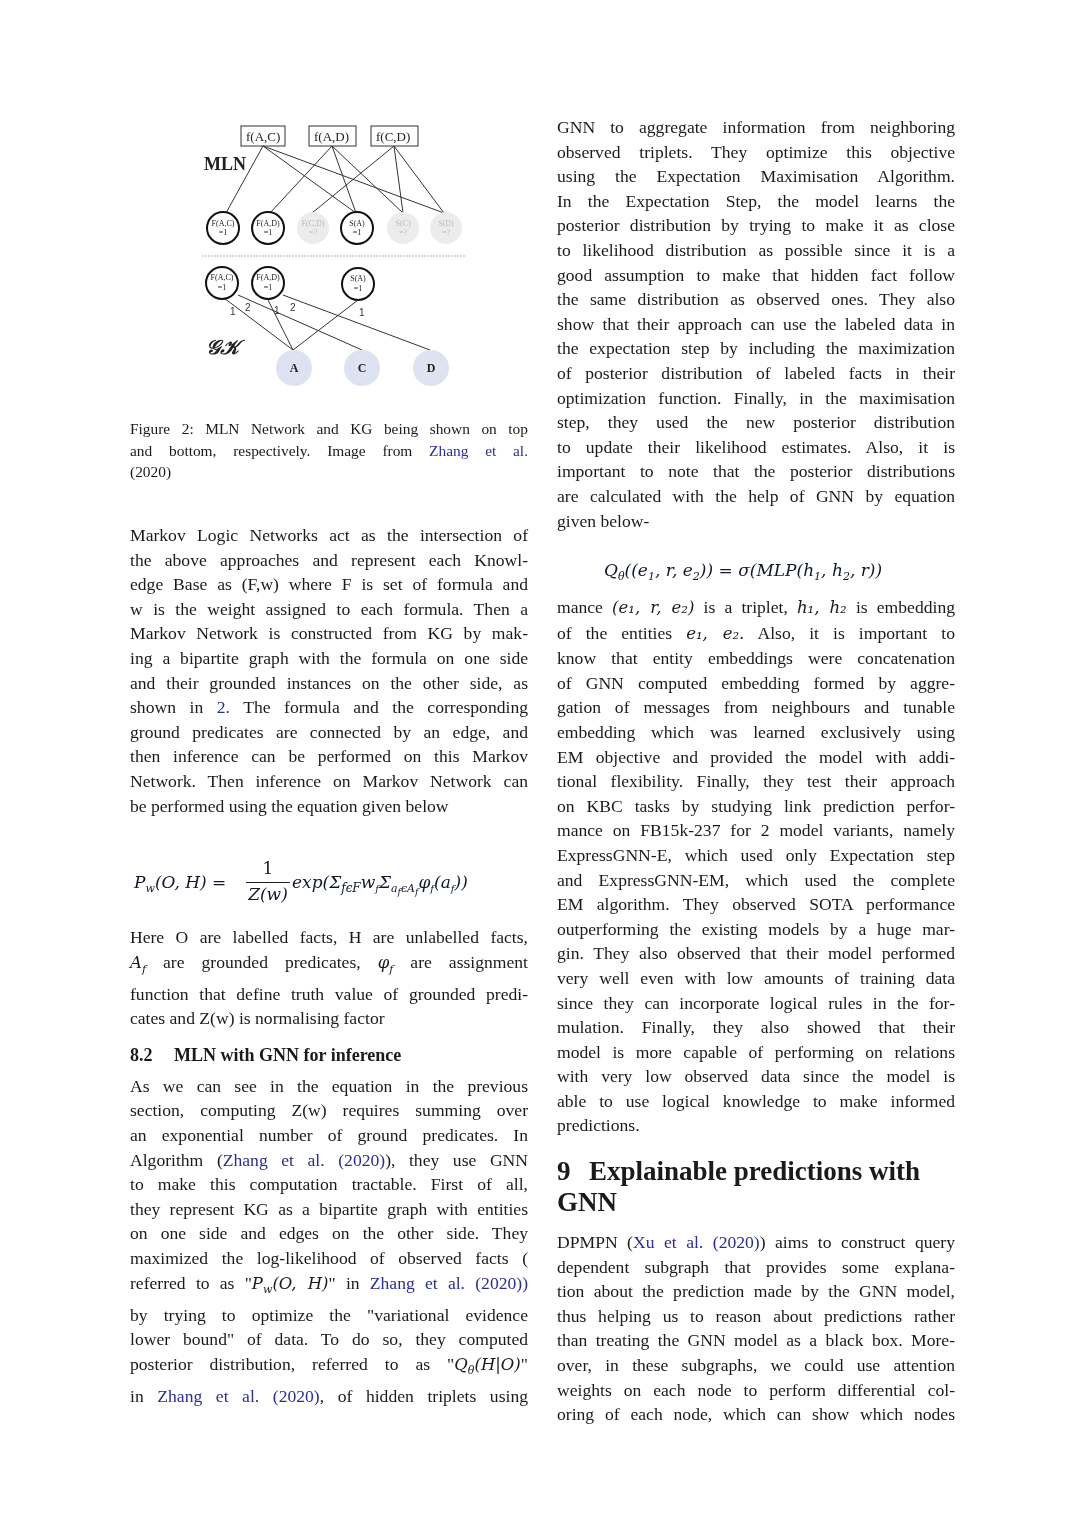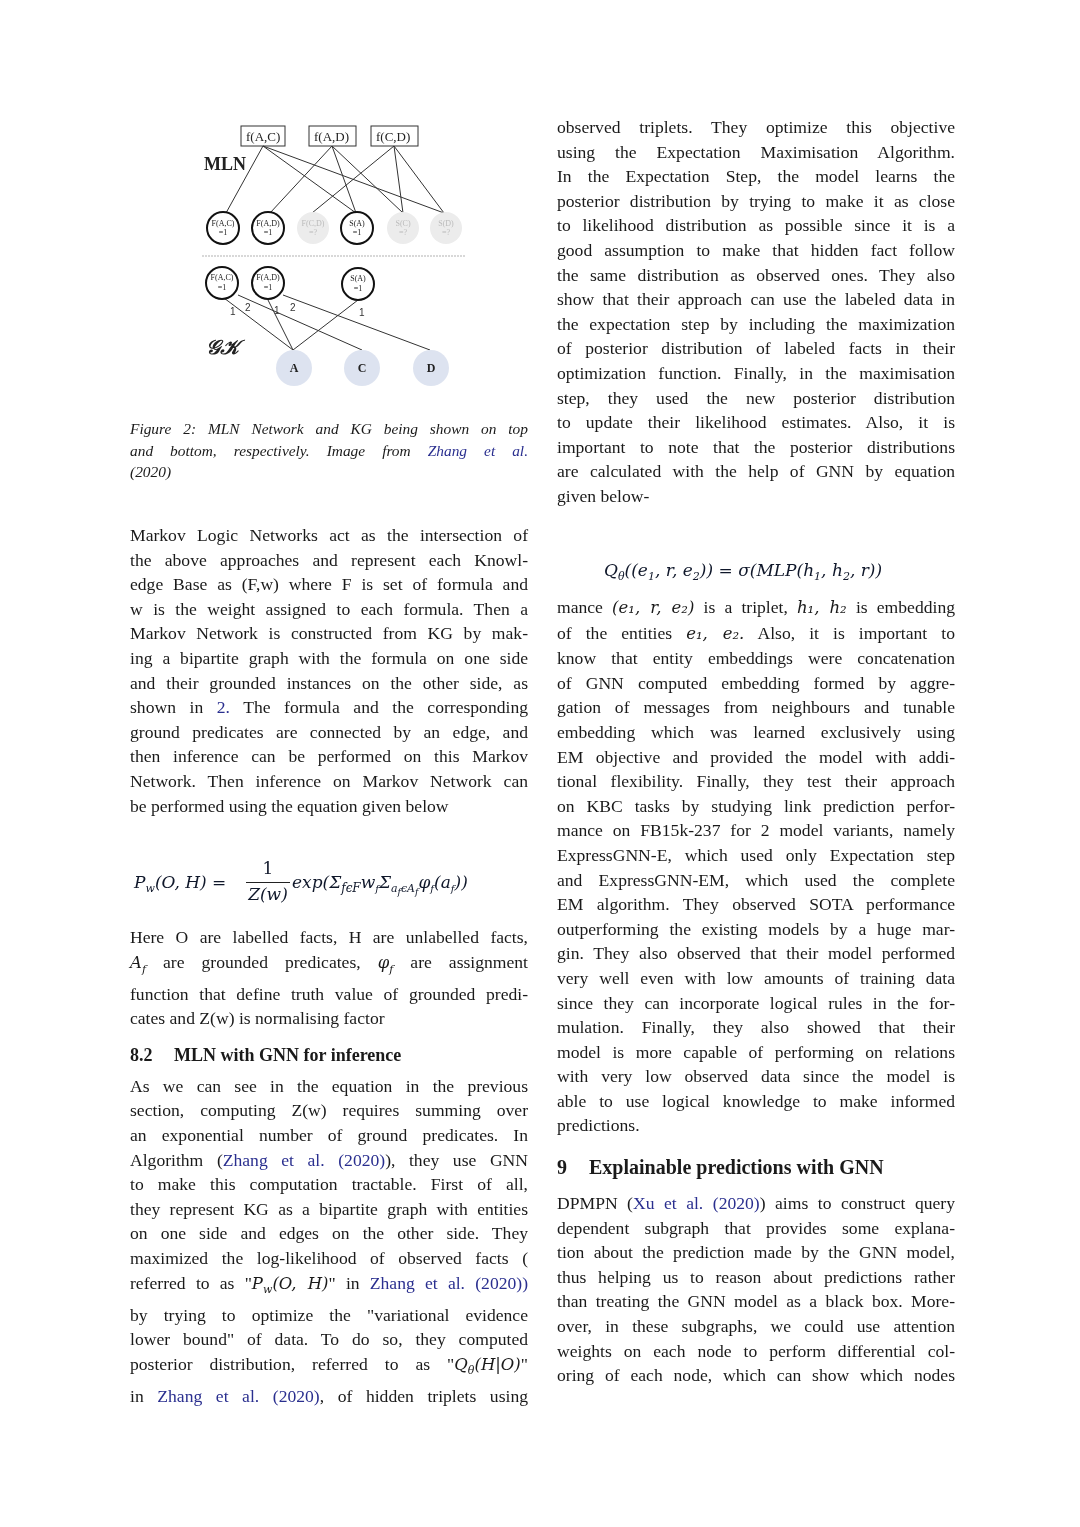--- a/index.html
+++ b/index.html
@@ -9,25 +9,25 @@
   .col-left { left: 130px; }
   .col-right { left: 557px; top: 115px; }
   .p { font-size: 17.6px; line-height: 24.6px; text-align: justify; margin: 0; hyphens: manual; }
   .p .ln { display: block; text-align: justify; text-align-last: justify; }
   .p .ln.last { text-align-last: left; }
   .cite { color: #2a2f8f; }
   .math { font-family: "DejaVu Serif", serif; font-style: italic; font-size: 16.5px; }
   .figure { position: absolute; left: 190px; top: 118px; width: 290px; height: 280px; }
   .caption { position: absolute; left: 130px; top: 418px; width: 398px;
              font-size: 15.4px; line-height: 21.5px; }
-  .caption .ln { display:block; text-align: justify; text-align-last: justify; font-style: italic; }
+  .caption .ln { display:block; text-align: justify; text-align-last: justify; }
   .caption .ln.last { text-align-last: left; }
   .eq { position: absolute; font-family: "DejaVu Serif", serif; font-style: italic; font-size: 17px; color: #0f172a; }
   .sec { font-weight: bold; font-size: 18px; margin: 0; }
-  .sec9 { font-weight: bold; font-size: 20px; margin: 0; }
+  .sec9 { font-weight: bold; font-size: 27px; margin: 0; }
   .sec .num, .sec9 .num { display: inline-block; width: 44px; }
   .sec9 .num { width: 32px; }
 </style>
 </head>
 <body>
 
 <div class="figure">
   <svg width="290" height="280" viewBox="0 0 290 280" xmlns="http://www.w3.org/2000/svg">
     <g stroke="#333" stroke-width="1" fill="none">
 
@@ -172,20 +172,21 @@
     <span class="ln"><span>referred to as "</span><span class="math">P<sub style="font-size:11px">w</sub>(O, H)</span><span>" in </span><span class="cite">Zhang et al. (2020))</span></span>
     <span class="ln">by trying to optimize the "variational evidence</span>
     <span class="ln">lower bound" of data.  To do so, they computed</span>
     <span class="ln"><span>posterior distribution, referred to as "</span><span class="math">Q<sub style="font-size:11px">θ</sub>(H|O)</span><span>"</span></span>
     <span class="ln last" style="text-align-last:justify;"><span>in </span><span class="cite">Zhang et al. (2020)</span><span>, of hidden triplets using</span></span>
   </p>
 </div>
 
 <div class="col col-right">
   <p class="p">
+    <span class="ln">GNN to aggregate information from neighboring</span>
     <span class="ln">observed triplets.  They optimize this objective</span>
     <span class="ln">using the Expectation Maximisation Algorithm.</span>
     <span class="ln">In the Expectation Step, the model learns the</span>
     <span class="ln">posterior distribution by trying to make it as close</span>
     <span class="ln">to likelihood distribution as possible since it is a</span>
     <span class="ln">good assumption to make that hidden fact follow</span>
     <span class="ln">the same distribution as observed ones. They also</span>
     <span class="ln">show that their approach can use the labeled data in</span>
     <span class="ln">the expectation step by including the maximization</span>
     <span class="ln">of posterior distribution of labeled facts in their</span>

